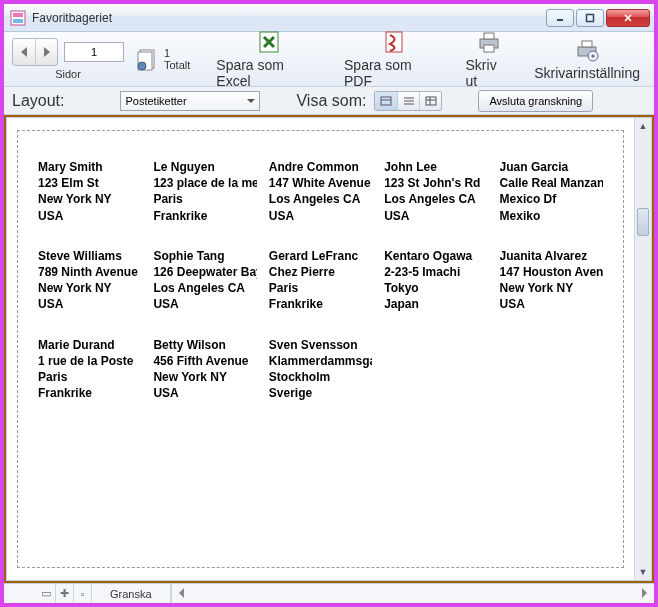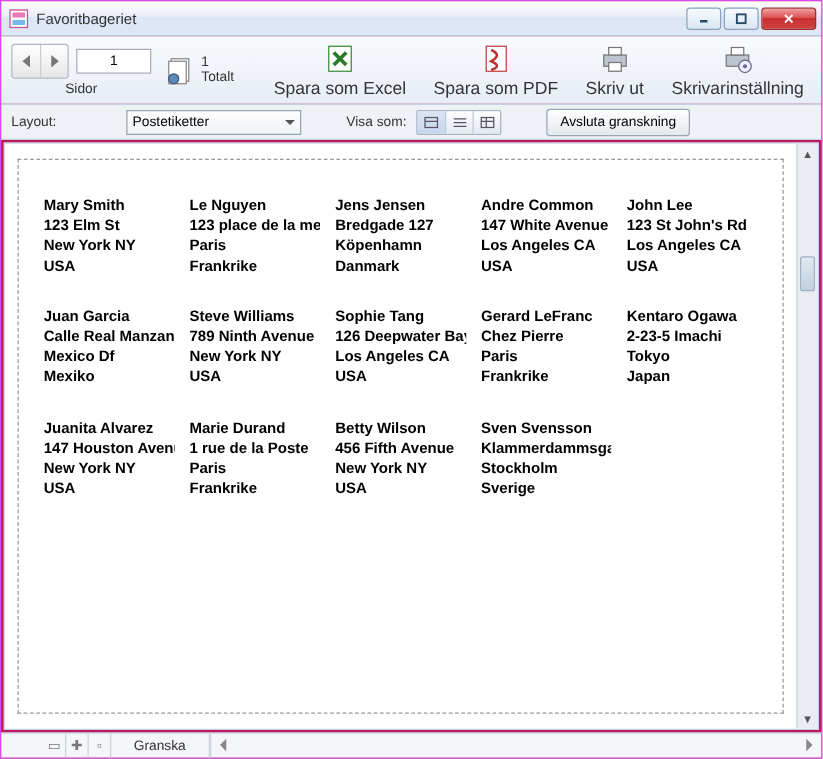--- a/index.html
+++ b/index.html
@@ -1,18 +1,18 @@
 <!DOCTYPE html>
 <html><head>
 <meta charset="utf-8">
 <style>
 * { box-sizing: border-box; margin: 0; padding: 0; }
 body { font-family: "Segoe UI", Tahoma, sans-serif; font-size: 11px; background: #fff; width: 658px; height: 607px; overflow: hidden; }
 
-.window { width: 658px; height: 607px; border: 1px solid #d946ef; background: #be185d; display: flex; flex-direction: column; }
+.window { width: 658px; height: 607px; border: 4px solid #d946ef; background: #a16207; display: flex; flex-direction: column; }
 
 .titlebar { height: 28px; background: linear-gradient(#fdfdfe, #e8eef7 45%, #dce6f4 46%, #dde7f5); border-bottom: 1px solid #b8c8dc; display: flex; align-items: center; padding: 0 4px 0 6px; }
 .titlebar .appicon { width: 16px; height: 16px; margin-right: 6px; }
 .titlebar .title { flex: 1; font-size: 12px; color: #333; }
 .winbtns { display: flex; gap: 2px; }
 .winbtn { width: 28px; height: 18px; border: 1px solid #8aa3c0; border-radius: 3px; background: linear-gradient(#f5f9fd, #dbe7f5); display: flex; align-items: center; justify-content: center; font-size: 10px; color: #2a4a6a; cursor: pointer; }
 .winbtn.close { width: 44px; background: linear-gradient(#f0a0a0, #dc5050 45%, #c83030 46%, #d04040); border-color: #a03030; color: #fff; font-weight: bold; }
 
 .toolbar1 { height: 55px; background: linear-gradient(#fafbfd, #e6edf6); border-bottom: 1px solid #c6d2e2; display: flex; align-items: center; padding: 4px 8px; gap: 10px; }
 .navgroup { display: flex; align-items: center; border: 1px solid #b0b8c4; border-radius: 3px; background: linear-gradient(#fff, #e6e6e6); height: 28px; }
@@ -23,21 +23,21 @@
 .pagecaption { font-size: 11px; color: #333; }
 .totalgroup { display: flex; align-items: center; gap: 4px; }
 .totalicon { width: 26px; height: 26px; }
 .totaltext { display: flex; flex-direction: column; font-size: 11px; color: #333; }
 
 .toolbtn { display: flex; flex-direction: column; align-items: center; gap: 2px; cursor: pointer; padding: 2px 6px; font-size: 14px; color: #333; }
 .toolbtn .ticon { width: 26px; height: 26px; }
 .tspacer { flex: 1; }
 
 .toolbar2 { height: 28px; background: #eef1f6; border-bottom: 1px solid #c6d2e2; display: flex; align-items: center; padding: 0 8px; gap: 8px; }
-.toolbar2 label { font-size: 11px; color: #333; }
+.toolbar2 label { font-size: 16px; color: #333; }
 .select { height: 20px; border: 1px solid #9aa5b4; background: linear-gradient(#fff,#eef2f8); font-size: 11px; padding: 0 18px 0 4px; position: relative; display: inline-flex; align-items: center; width: 140px; cursor: pointer; margin-left: 48px; }
 .select::after { content: ""; position: absolute; right: 4px; top: 7px; border: 4px solid transparent; border-top-color: #555; }
 .viewbtns { display: flex; border: 1px solid #a8b2c0; border-radius: 2px; overflow: hidden; }
 .viewbtn { width: 22px; height: 18px; background: linear-gradient(#fdfdfd,#e4e9f0); border-left: 1px solid #c4ccd8; display: flex; align-items: center; justify-content: center; cursor: pointer; }
 .viewbtn:first-child { border-left: none; }
 .viewbtn.active { background: linear-gradient(#dbe6f4,#c4d6ee); }
 .btn { height: 22px; padding: 0 10px; border: 1px solid #9aa5b4; border-radius: 3px; background: linear-gradient(#fefefe,#e4e9f0); font-size: 11px; cursor: pointer; display: inline-flex; align-items: center; }
 
 .preview-area { flex: 1; background: #fff; border: 1px solid #c6d2e2; margin: 2px; position: relative; overflow: hidden; display: flex; }
 .scrollv { width: 17px; background: #e9edf2; border-left: 1px solid #d0d6de; position: relative; }
@@ -193,21 +193,20 @@
         <span>Avsluta granskning</span>
       </div>
   </div>
 
   <div class="preview-area">
     <div class="page-container">
       <div class="page">
         <div class="labels-grid" id="labels-grid">
             <div class="addr">Mary Smith<br>123 Elm St<br>New York NY<br>USA</div>
             <div class="addr">Le Nguyen<br>123 place de la mer<br>Paris<br>Frankrike</div>
-            <div class="addr">Jens Jensen<br>Bredgade 127<br>Köpenhamn<br>Danmark</div>
             <div class="addr">Andre Common<br>147 White Avenue<br>Los Angeles CA<br>USA</div>
             <div class="addr">John Lee<br>123 St John's Rd<br>Los Angeles CA<br>USA</div>
             <div class="addr">Juan Garcia<br>Calle Real Manzana<br>Mexico Df<br>Mexiko</div>
             <div class="addr">Steve Williams<br>789 Ninth Avenue<br>New York NY<br>USA</div>
             <div class="addr">Sophie Tang<br>126 Deepwater Bay<br>Los Angeles CA<br>USA</div>
             <div class="addr">Gerard LeFranc<br>Chez Pierre<br>Paris<br>Frankrike</div>
             <div class="addr">Kentaro Ogawa<br>2-23-5 Imachi<br>Tokyo<br>Japan</div>
             <div class="addr">Juanita Alvarez<br>147 Houston Avenue<br>New York NY<br>USA</div>
             <div class="addr">Marie Durand<br>1 rue de la Poste<br>Paris<br>Frankrike</div>
             <div class="addr">Betty Wilson<br>456 Fifth Avenue<br>New York NY<br>USA</div>

